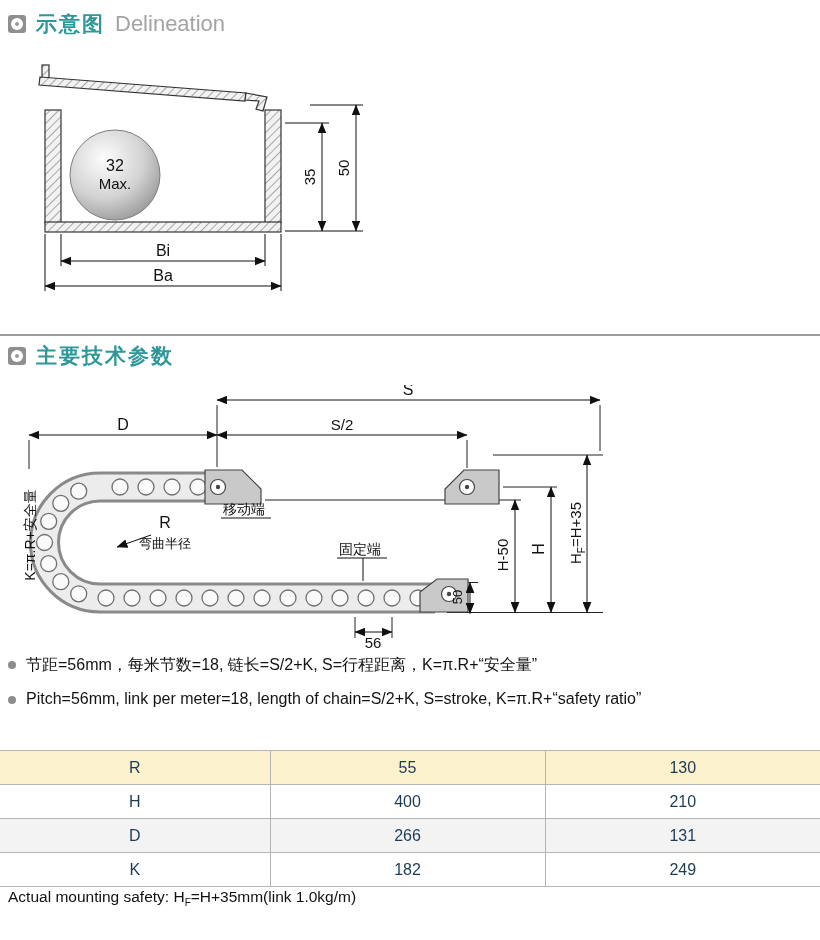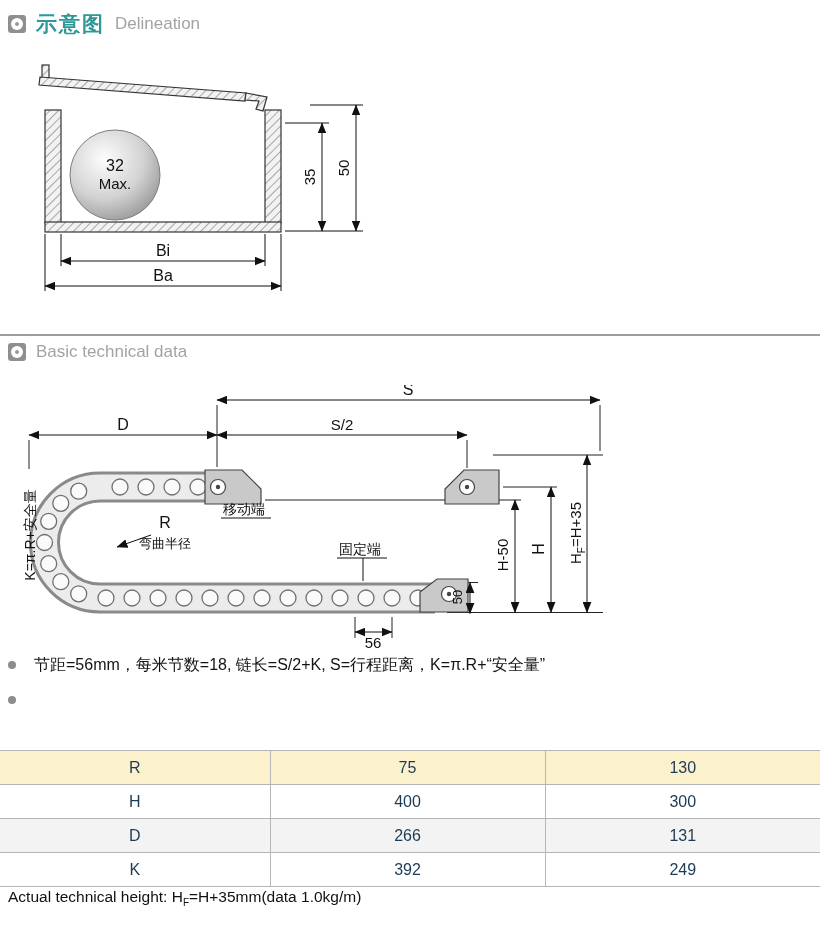--- a/index.html
+++ b/index.html
@@ -6,27 +6,27 @@
   body{
     width:820px;height:940px;position:relative;background:#ffffff;
     font-family:"Liberation Sans",sans-serif;color:#111;overflow:hidden;
   }
   .section-header{position:absolute;left:8px;display:flex;align-items:center;gap:10px;text-align:right;}
   .hdr1{top:10px;} .hdr2{top:342px;}
   .bullet-icon{width:18px;height:18px;background:#8f8f8f;border-radius:3px;position:relative;flex:0 0 18px;}
   .bullet-icon::before{content:"";position:absolute;inset:3px;border-radius:50%;background:#ffffff;}
   .bullet-icon::after{content:"";position:absolute;inset:7px;border-radius:50%;background:#9a9a9a;}
   .title-cn{color:#2e9898;font-weight:bold;font-size:21px;letter-spacing:2px;}
-  .title-en{color:#a3a3a3;font-size:17px;}
+  .title-en{color:#a3a3a3;font-size:22px;}
   .svg1{position:absolute;top:55px;left:20px;}
   .svg2{position:absolute;top:385px;left:15px;}
   .divider{position:absolute;top:334px;left:0;width:820px;border-top:2px solid #9c9c9c;}
   svg text{font-family:"Liberation Sans",sans-serif;fill:#111;}
   .notes{position:absolute;top:646px;left:8px;width:800px;}
-  .note-row{display:flex;align-items:flex-start;gap:18px;margin:9px 0 14px 0;}
+  .note-row{display:flex;align-items:flex-start;gap:10px;margin:9px 0 14px 0;}
   .note-bullet{width:8px;height:8px;border-radius:50%;background:#8c8c8c;margin-top:6px;flex:0 0 8px;}
   .note-text{font-size:16px;color:#141414;}
   .spec-table{position:absolute;top:750px;left:0;width:820px;border-collapse:collapse;table-layout:fixed;}
   .spec-table td{
     height:31px;text-align:center;font-size:16px;color:#1d3b55;
     border-top:1px solid #b5b5b5;border-bottom:1px solid #b5b5b5;
   }
   .spec-table td + td{border-left:1px solid #b5b5b5;}
   .spec-table tr.row-hl{background:#fbf2cd;}
   .spec-table tr.row-alt{background:#f3f3f3;}
@@ -88,21 +88,21 @@
   <text transform="translate(295,122) rotate(-90)" text-anchor="middle" font-size="15">35</text>
   <text transform="translate(329,113) rotate(-90)" text-anchor="middle" font-size="15">50</text>
   <text x="143" y="201" text-anchor="middle" font-size="16">Bi</text>
   <text x="143" y="226" text-anchor="middle" font-size="16">Ba</text>
 </svg>
 
 <div class="divider"></div>
 
 <div class="section-header hdr2">
   <span class="bullet-icon"></span>
-  <span class="title-en">Basic technical data</span>
+  <span class="title-cn">主要技术参数</span>
 </div>
 
 <svg class="svg2" width="640" height="270" viewBox="0 0 640 270">
   <defs>
     <marker id="arr2" viewBox="0 0 10 8" markerWidth="11" markerHeight="9" refX="9.5" refY="4" orient="auto-start-reverse" markerUnits="userSpaceOnUse">
       <path d="M0,0 L10,4 L0,8 Z" fill="#111"></path>
     </marker>
   </defs>
 
   <g stroke="#222" stroke-width="1" fill="none">
@@ -193,48 +193,49 @@
   <text transform="translate(20,150) rotate(-90)" text-anchor="middle" font-size="14">K=π.R+安全量</text>
 </svg>
 
 <div class="notes">
   <div class="note-row">
     <span class="note-bullet"></span>
     <span class="note-text">节距=56mm，每米节数=18, 链长=S/2+K, S=行程距离，K=π.R+“安全量”</span>
   </div>
   <div class="note-row">
     <span class="note-bullet"></span>
+    <span class="note-text">Pitch=56mm, link per meter=18, length of chain=S/2+K, S=stroke, K=π.R+“safety ratio”</span>
   </div>
 </div>
 
 <table class="spec-table">
   <colgroup>
       <col style="width:270px">
       <col style="width:275px">
       <col style="width:275px">
     </colgroup>
   <tbody>
     <tr class="row-hl">
       <td>R</td>
-      <td>75</td>
+      <td>55</td>
       <td>130</td>
     </tr>
     <tr>
       <td>H</td>
       <td>400</td>
-      <td>300</td>
+      <td>210</td>
     </tr>
     <tr class="row-alt">
       <td>D</td>
       <td>266</td>
       <td>131</td>
     </tr>
     <tr>
       <td>K</td>
-      <td>392</td>
+      <td>182</td>
       <td>249</td>
     </tr>
   </tbody>
 </table>
 
 <div class="footer">
-  <div><span>Actual technical height: H</span><sub>F</sub><span>=H+35mm(data 1.0kg/m)</span></div>
+  <div><span>Actual mounting safety: H</span><sub>F</sub><span>=H+35mm(link 1.0kg/m)</span></div>
 </div>
 
 </body></html>

